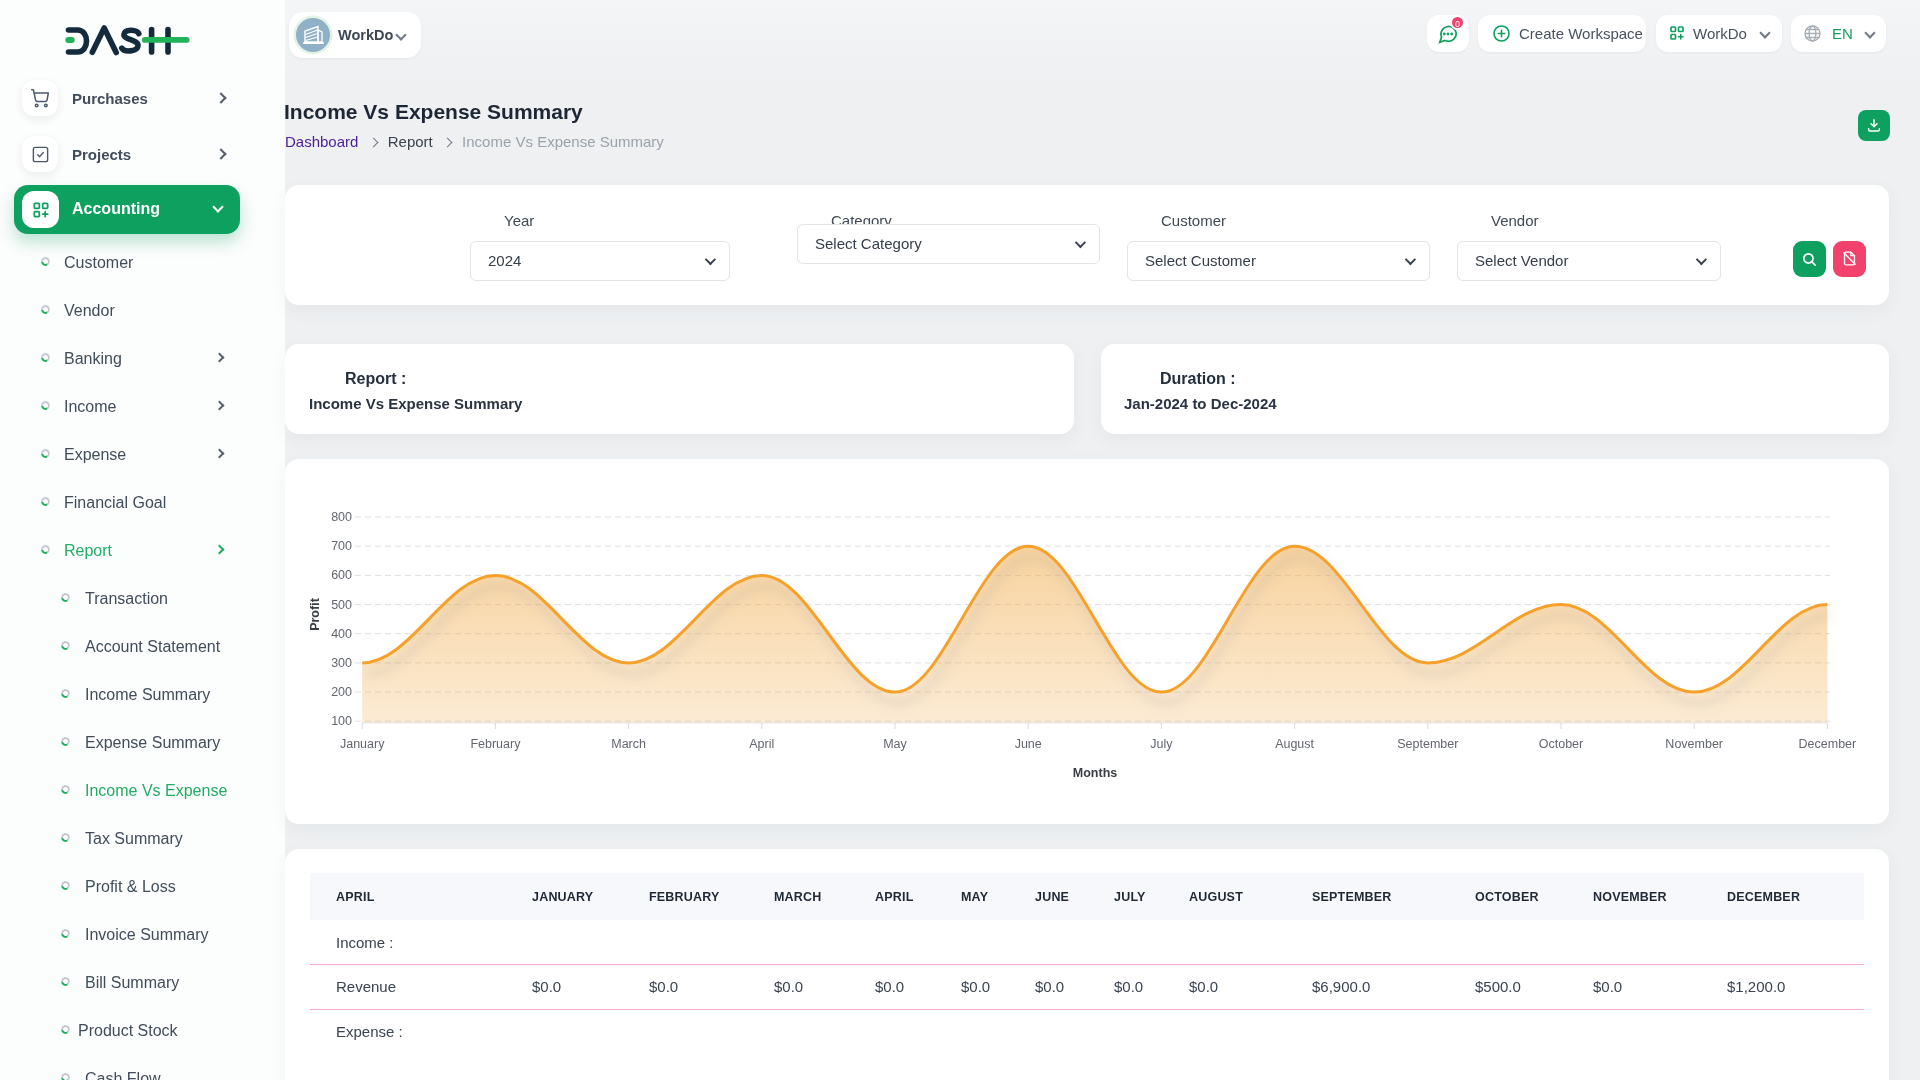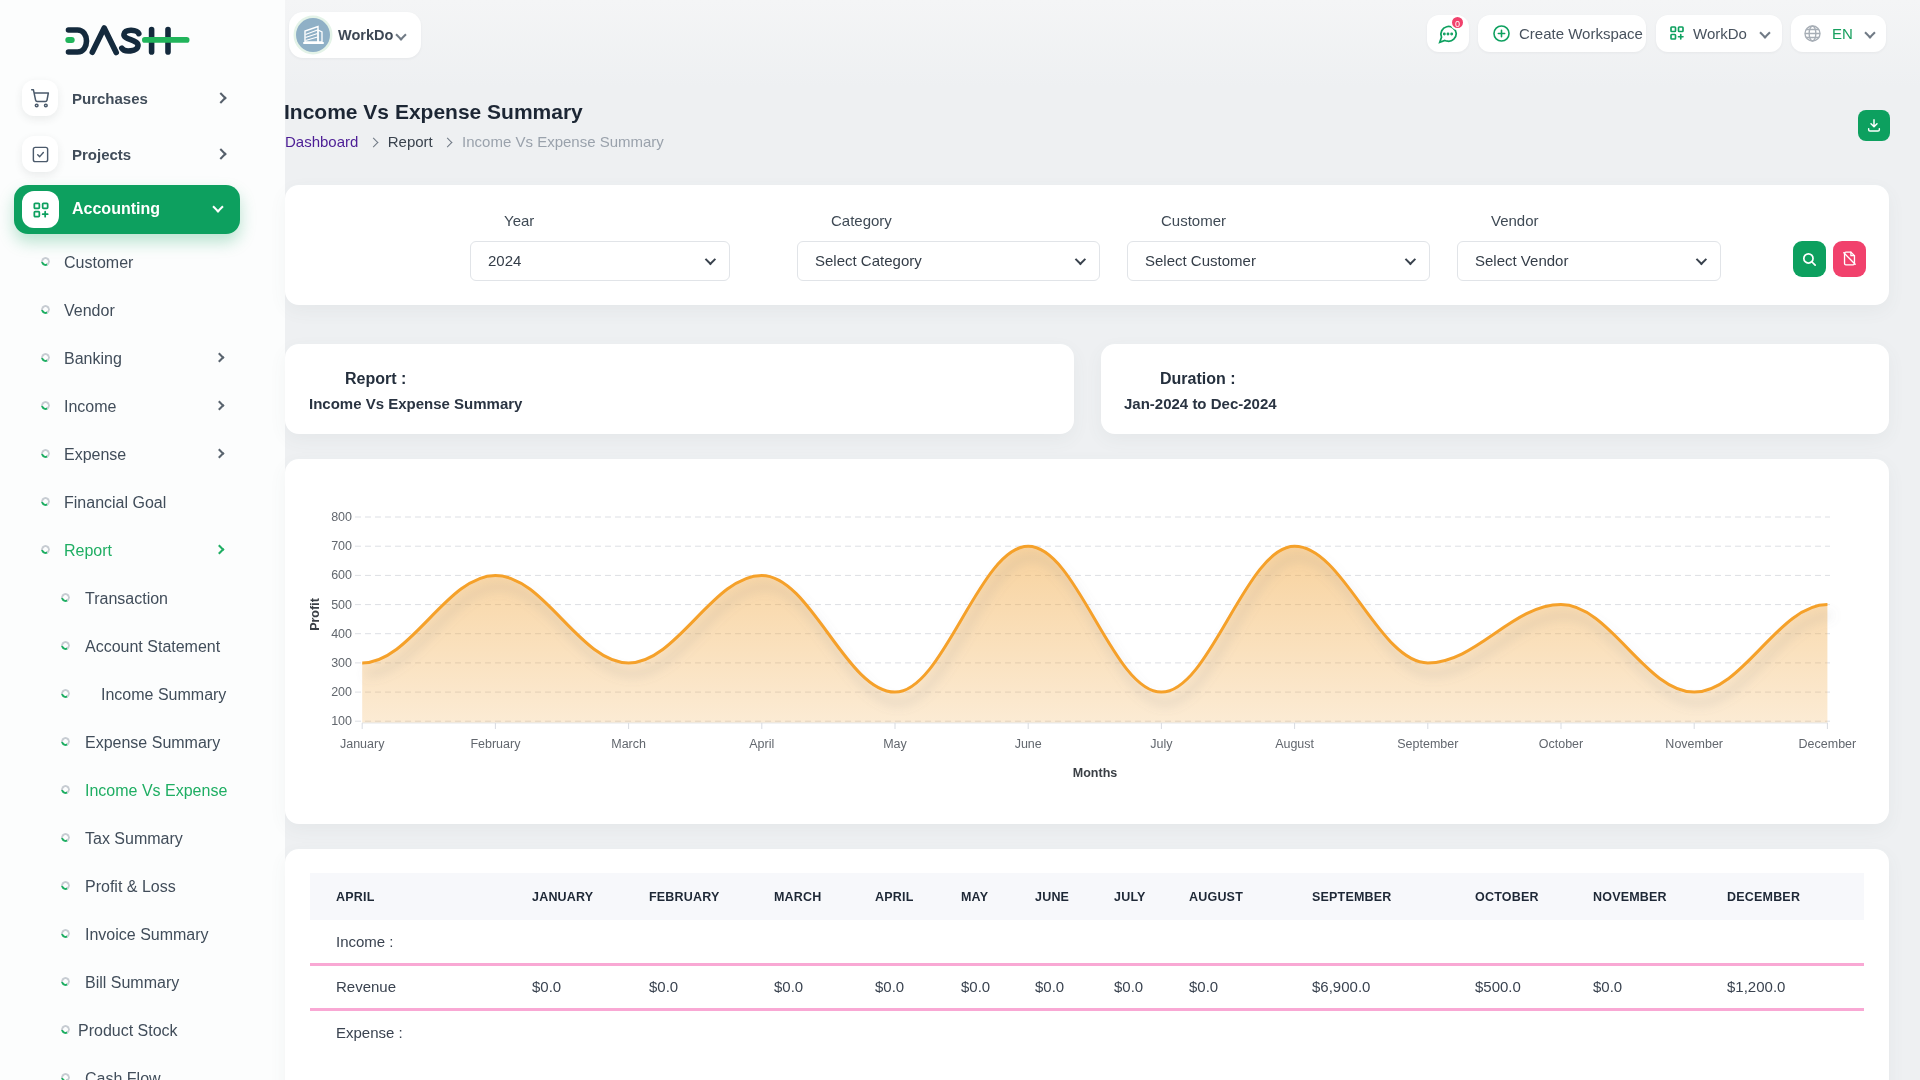--- a/index.html
+++ b/index.html
@@ -45,21 +45,21 @@
   .flabel { position:absolute; font-size:15px; color:#3f4a55;margin-left:34px; }
   .fsel { position:absolute; height:40px; background:#fff; border:1px solid #e1e4e8; border-radius:6px;
      font-size:15px; color:#343d48; line-height:38px; padding-left:17px; }
   .fsel .sc { position:absolute; right:16px; top:15px; width:8px; height:8px; border-right:2px solid #39424d;
      border-bottom:2px solid #39424d; transform:rotate(45deg) translateY(-2px); }
   .cardtitle { font-size:16px; font-weight:700; color:#242f3d;margin-left:36px; }
   
   table.rep { border-collapse:collapse; table-layout:fixed; width:1554px; font-size:15px; color:#3a4350; }
   table.rep th { background:#f7f8fb; font-size:12.5px; font-weight:700; color:#1e2836; text-align:left;
      height:47px; padding:0 0 0 12px; letter-spacing:.2px; }
-  table.rep td { height:44.6px; padding:0 0 0 12px; border-top:3px solid #f9a8d4; }
+  table.rep td { height:44.6px; padding:0 0 0 12px; border-top:1px solid #f9a8d4; }
   table.rep tr.sec td { border-top:none; }
 </style>
 </head>
 <body>
 
 <div class="sidebar">
 
   <svg class="abs" style="left:55px;top:20px" width="145" height="42" viewBox="0 0 145 42">
     <g fill="none" stroke="#142a3d" stroke-width="5.6" stroke-linecap="round" stroke-linejoin="round">
       <path d="M13.5 10 L22.5 10 C34.5 10 34.5 32 22.5 32 L13.5 32"></path>
@@ -139,21 +139,21 @@
 <div class="mi" style="top:590px">
     <span class="blt" style="left:61px"></span>
     <span class="t" style="left:85px">Transaction</span>
   </div>
 <div class="mi" style="top:638px">
     <span class="blt" style="left:61px"></span>
     <span class="t" style="left:85px">Account Statement</span>
   </div>
 <div class="mi" style="top:686px">
     <span class="blt" style="left:61px"></span>
-    <span class="t" style="left:101px">Income Summary</span>
+    <span class="t" style="left:85px">Income Summary</span>
   </div>
 <div class="mi" style="top:734px">
     <span class="blt" style="left:61px"></span>
     <span class="t" style="left:85px">Expense Summary</span>
   </div>
 <div class="mi" style="top:782px">
     <span class="blt" style="left:61px"></span>
     <span class="t green" style="left:85px">Income Vs Expense</span>
   </div>
 <div class="mi" style="top:830px">
@@ -249,21 +249,21 @@
   <svg class="abs" style="left:8px;top:7px" width="16" height="16" viewBox="0 0 24 24" fill="none" stroke="#fff" stroke-width="2.2" stroke-linecap="round" stroke-linejoin="round">
     <path d="M12 4v10M7.5 10 12 14.5 16.5 10"></path>
       <path d="M4 17.5v1.5a2 2 0 0 0 2 2h12a2 2 0 0 0 2-2v-1.5"></path>
   </svg>
 </div>
 
 <div class="card" style="left:285px;top:185px;width:1604px;height:120px"></div>
 <div class="flabel" style="left:470px;top:212px">Year</div>
 <div class="fsel" style="left:470px;top:241px;width:260px">2024<span class="sc"></span></div>
 <div class="flabel" style="left:797px;top:212px">Category</div>
-<div class="fsel" style="left:797px;top:241px;width:303px">Select Category<span class="sc"></span></div>
+<div class="fsel" style="left:797px;top:224px;width:303px">Select Category<span class="sc"></span></div>
 <div class="flabel" style="left:1127px;top:212px">Customer</div>
 <div class="fsel" style="left:1127px;top:241px;width:303px">Select Customer<span class="sc"></span></div>
 <div class="flabel" style="left:1457px;top:212px">Vendor</div>
 <div class="fsel" style="left:1457px;top:241px;width:264px">Select Vendor<span class="sc"></span></div>
 <div class="abs" style="left:1793px;top:241px;width:33px;height:36px;background:#0da05f;border-radius:9px">
   <svg class="abs" style="left:8px;top:10px" width="17" height="17" viewBox="0 0 24 24" fill="none" stroke="#fff" stroke-width="2.4" stroke-linecap="round">
     <circle cx="10.5" cy="10.5" r="6.5"></circle>
       <path d="M15.5 15.5 L20 20"></path>
   </svg>
 </div>

